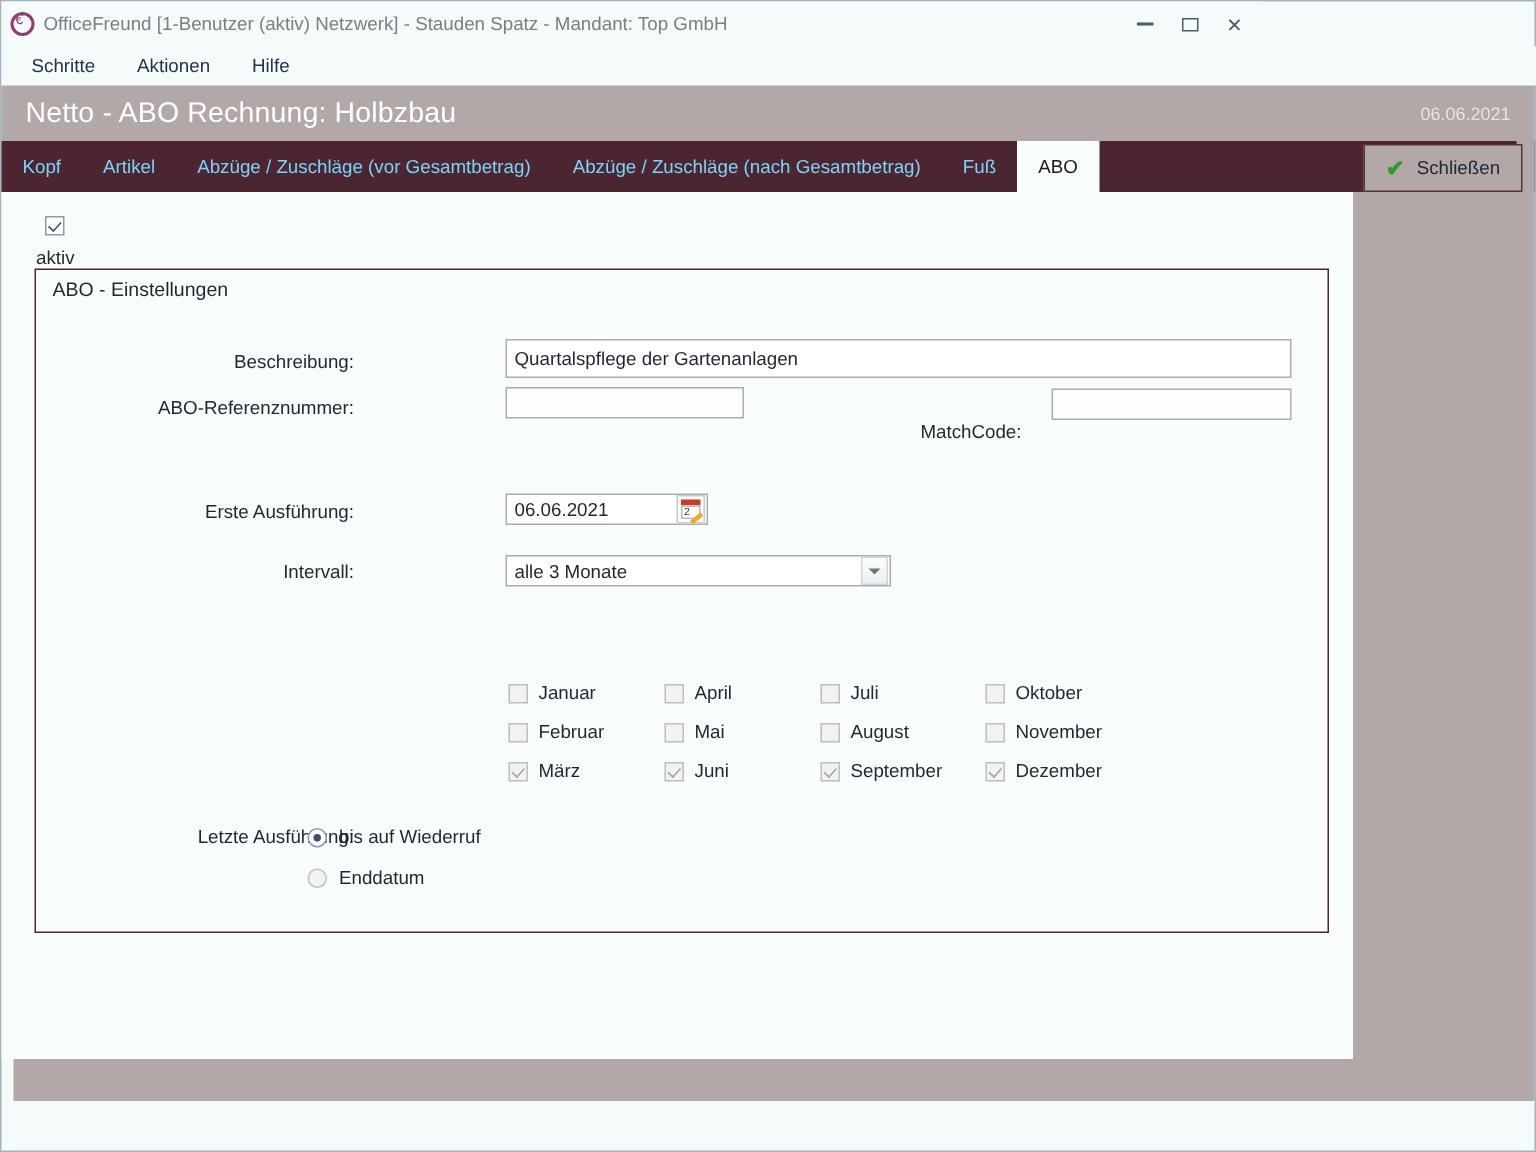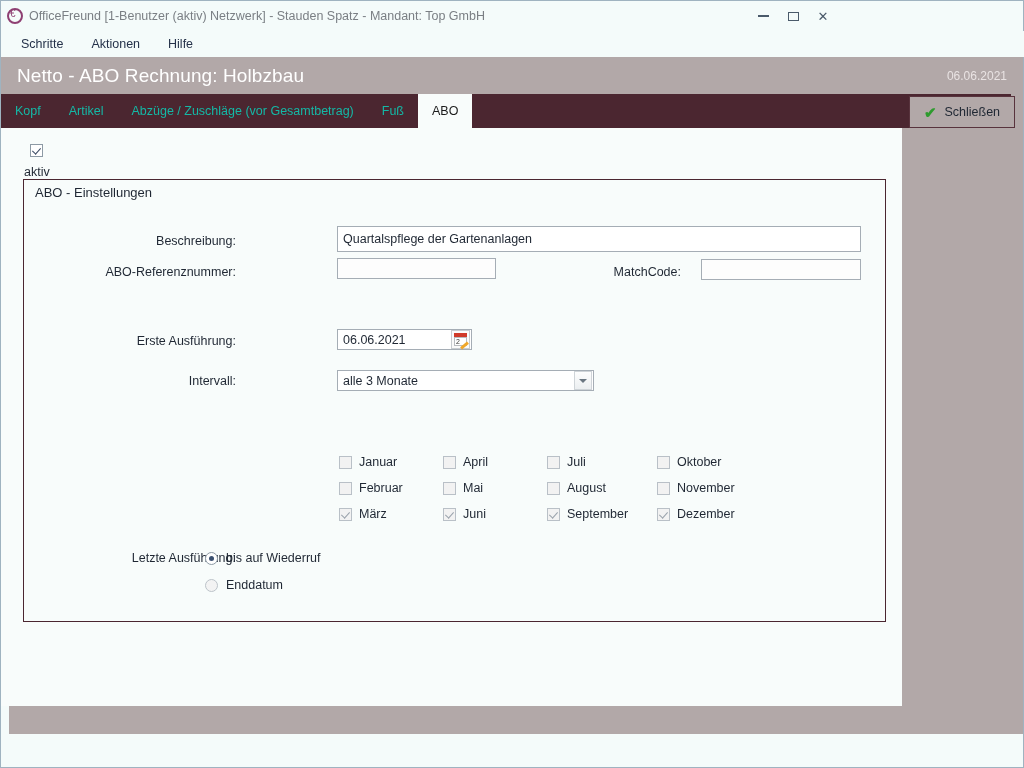--- a/index.html
+++ b/index.html
@@ -88,21 +88,21 @@
   
   .tabstrip {
     position: absolute; left: 0; top: 93px; width: 1022px; height: 34px;
     background: #4b2630;
     box-sizing: border-box;
     display: flex; align-items: stretch;
   }
   .tab {
     display: flex; align-items: center; justify-content: center;
     padding: 0 14px;
-    font-size: 12.5px; color: #14b8a6;
+    font-size: 12.5px; color: #7dd3fc;
     white-space: nowrap;
     height: 34px;
     box-sizing: border-box;
   }
   .tab.active {
     background: #f8fcfb; color: #1b1b1b; font-weight: normal;
   }
   .tab-filler { flex: 1 1 auto; position: relative; }
   .tab-overflow {
     position: absolute; right: 16px; top: 50%; transform: translateY(-50%);
@@ -329,20 +329,21 @@
 
   <div class="headerband">
     <span class="header-title">Netto - ABO Rechnung: Holbzbau</span>
     <span class="header-date">06.06.2021</span>
   </div>
 
   <div class="tabstrip">
     <div class="tab">Kopf</div>
     <div class="tab">Artikel</div>
     <div class="tab">Abzüge / Zuschläge (vor Gesamtbetrag)</div>
+    <div class="tab">Abzüge / Zuschläge (nach Gesamtbetrag)</div>
     <div class="tab">Fuß</div>
     <div class="tab active">ABO</div>
     <div class="tab-filler">
       <span class="tab-overflow">
         <svg width="14" height="14" viewBox="0 0 14 14">
           <polygon points="2,3 12,3 7,7" fill="#6e5159"></polygon>
           <polygon points="2,7.5 12,7.5 7,11.5" fill="#6e5159"></polygon>
         </svg>
       </span>
     </div>
@@ -370,21 +371,21 @@
 
   <div class="groupbox"></div>
   <div class="group-title">ABO - Einstellungen</div>
 
   <div class="lbl" style="left:60px; top:233px; width:175px;">Beschreibung:</div>
   <div class="inp" style="left:336px; top:225px; width:524px; height:26px;">Quartalspflege der Gartenanlagen</div>
 
   <div class="lbl" style="left:60px; top:264px; width:175px;">ABO-Referenznummer:</div>
   <div class="inp empty" style="left:336px; top:257px; width:159px; height:21px;"></div>
 
-  <div class="lbl" style="left:545px; top:264px; width:135px;">MatchCode:</div>
+  <div class="lbl" style="left:545px; top:280px; width:135px;">MatchCode:</div>
   <div class="inp empty" style="left:700px; top:258px; width:160px; height:21px;"></div>
 
   <div class="lbl" style="left:60px; top:333px; width:175px;">Erste Ausführung:</div>
   <div class="datefield">
     <span class="dateval">06.06.2021</span>
     <span class="cal-icon">
       <span class="cal-top"></span>
       <span class="cal-body">2</span>
       <span class="cal-pen"></span>
     </span>

